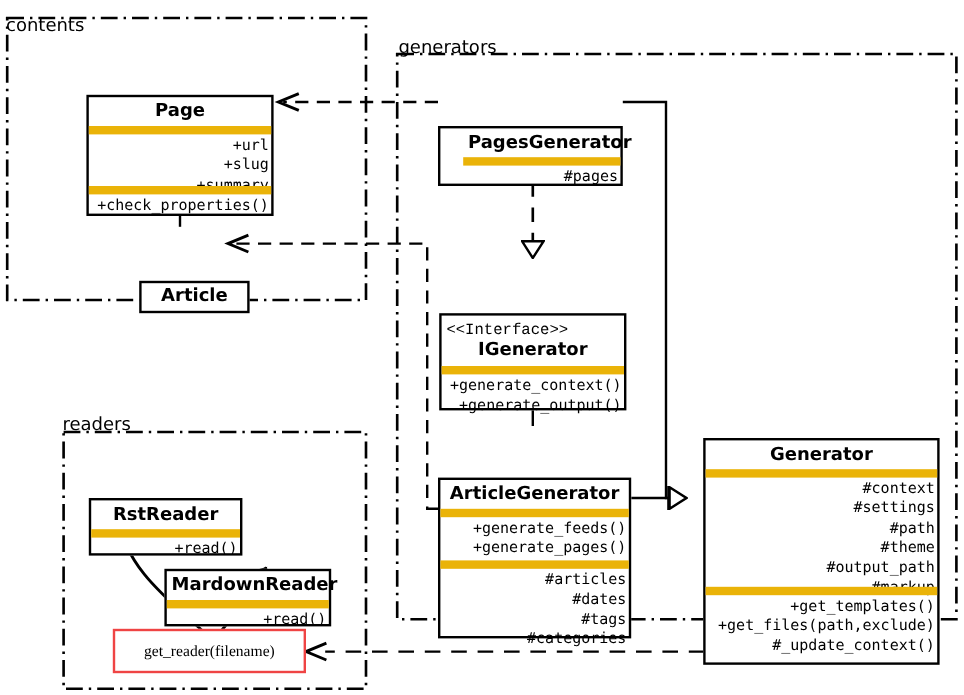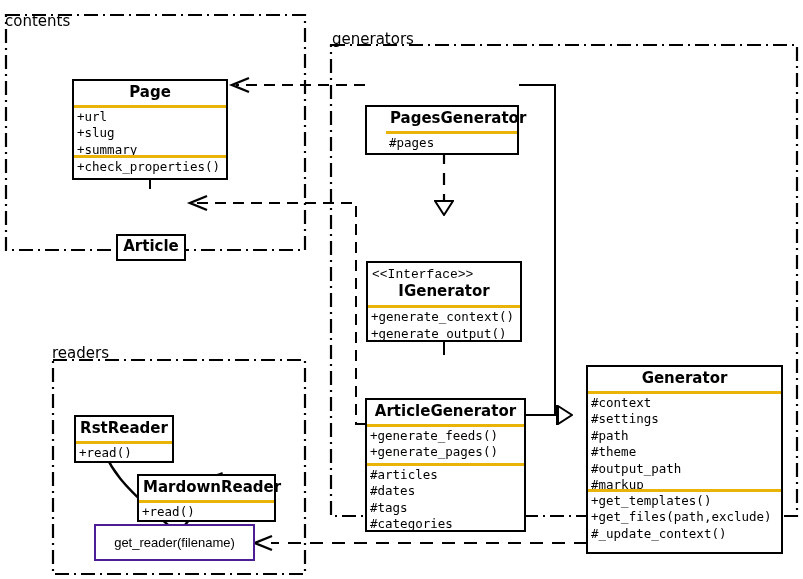--- a/index.html
+++ b/index.html
@@ -60,45 +60,46 @@
   }
   .uml-stereotype {
     display: block;
     font-family: Liberation Mono, monospace;
     font-weight: normal;
     font-size: 13px;
     line-height: 1.25;
     text-align: left;
   }
   .uml-sep {
-    border-top: 3px solid #eab308;
+    border-top: 7px solid #eab308;
+    text-align: right;
   }
   .uml-compartment {
     box-sizing: border-box;
     padding: 1px 2px 2px 3px;
     font-family: "DejaVu Sans Mono", monospace;
     font-size: 12.5px;
     line-height: 1.32;
     color: #000000;
     white-space: nowrap;
   }
   .uml-compartment div {
     white-space: nowrap;
   }
 
   
   .uml-plain {
     position: absolute;
     box-sizing: border-box;
     background: #ffffff;
-    border: 2px solid #4c1d95;
+    border: 2px solid #ef4444;
     display: flex;
     align-items: center;
     justify-content: center;
-    font-family: Liberation Sans, sans-serif;
+    font-family: Liberation Serif, serif;
     font-size: 13px;
     color: #000000;
     white-space: nowrap;
   }
 </style>
 </head>
 <body>
 
 <div id="diagram">
 
@@ -180,21 +181,21 @@
     <div class="uml-compartment uml-sep" style="height:50px;">
       <div>+url</div>
       <div>+slug</div>
       <div>+summary</div>
     </div>
     <div class="uml-compartment uml-sep">
       <div>+check_properties()</div>
     </div>
   </div>
 
-  <div class="uml-class" style="left:116px; top:189px; width:70px; height:27px;">
+  <div class="uml-class" style="left:116px; top:189px; width:92px; height:27px;">
     <div class="uml-name" style="padding-top:2px;">Article</div>
   </div>
 
   <div class="uml-class" style="left:365px; top:60px; width:154px; height:50px;padding-left:19px;">
     <div class="uml-name">PagesGenerator</div>
     <div class="uml-compartment uml-sep">
       <div>#pages</div>
     </div>
   </div>
 
@@ -233,21 +234,21 @@
       <div>#output_path</div>
       <div>#markup</div>
     </div>
     <div class="uml-compartment uml-sep">
       <div>+get_templates()</div>
       <div>+get_files(path,exclude)</div>
       <div>#_update_context()</div>
     </div>
   </div>
 
-  <div class="uml-class" style="left:74px; top:370px; width:100px; height:48px;">
+  <div class="uml-class" style="left:74px; top:370px; width:128px; height:48px;">
     <div class="uml-name">RstReader</div>
     <div class="uml-compartment uml-sep">
       <div>+read()</div>
     </div>
   </div>
 
   <div class="uml-class" style="left:137px; top:429px; width:139px; height:48px;">
     <div class="uml-name">MardownReader</div>
     <div class="uml-compartment uml-sep">
       <div>+read()</div>

